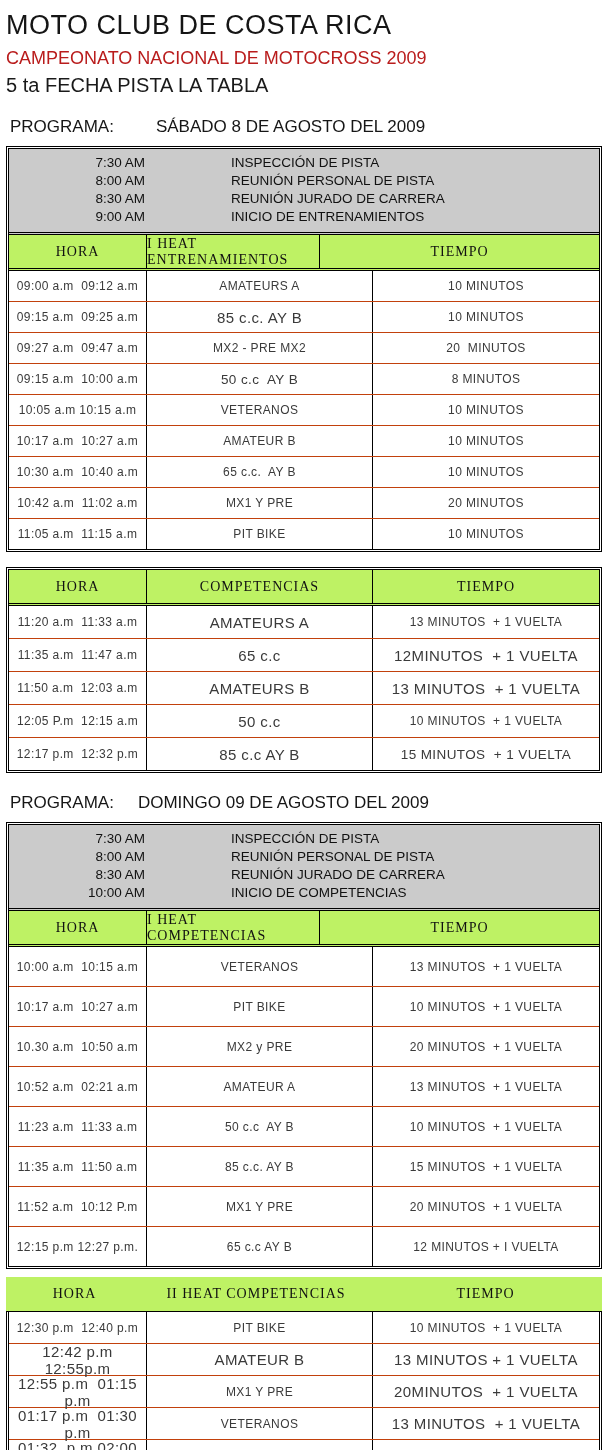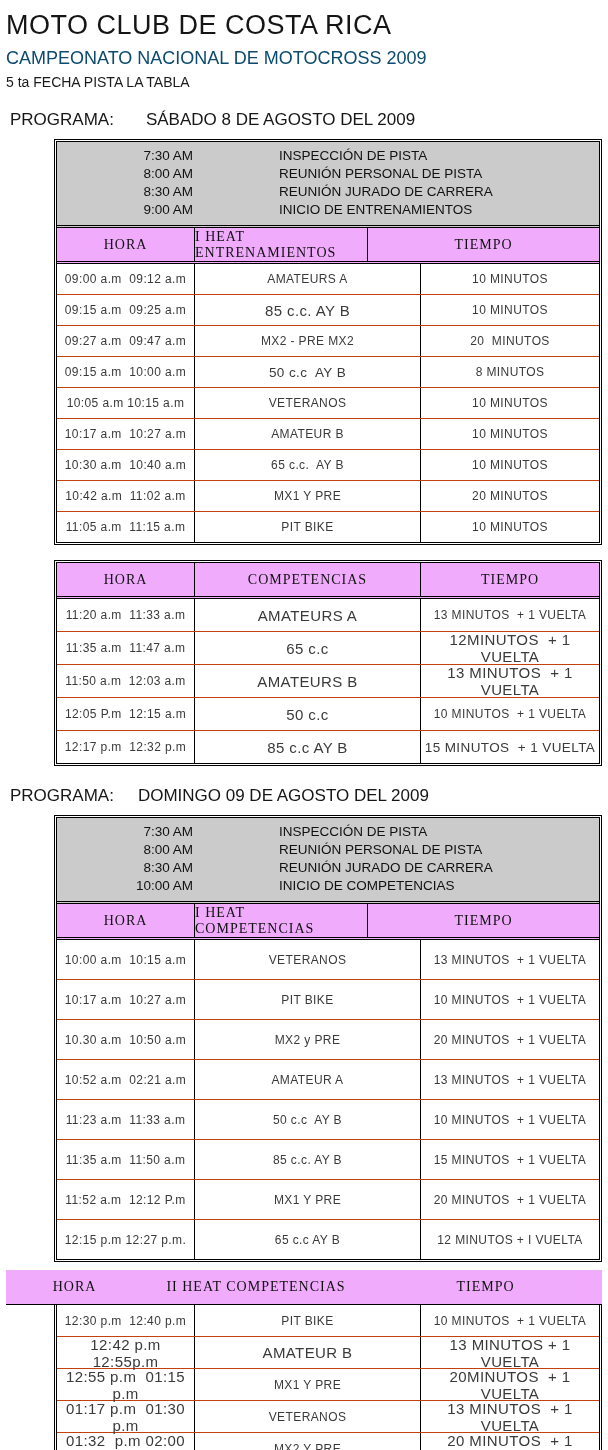--- a/index.html
+++ b/index.html
@@ -7,37 +7,37 @@
   body {
     width:608px; height:1450px;
     font-family:"Liberation Sans", sans-serif;
     color:#111; overflow:hidden;
   }
   .page { width:608px; padding:6px 6px 0 6px; }
 
   
   .doc-header { text-align:left; padding-top:4px; }
   .title  { font-size:27px; letter-spacing:0.5px; color:#151515; }
-  .subtitle { font-size:18px; margin-top:7px; color:#0c4a6e; }
-  .subtitle2 { font-size:14px; margin-top:5px; color:#1a1a1a; }
+  .subtitle { font-size:18px; margin-top:7px; color:#b91c1c; }
+  .subtitle2 { font-size:20px; margin-top:5px; color:#1a1a1a; }
 
   .program-line { display:flex; align-items:flex-start; margin:20px 0 9px 4px; font-size:17px; color:#161616; }
   .program-line .plabel { }
-  .program-line.sat .pdate { margin-left:32px; }
+  .program-line.sat .pdate { margin-left:42px; }
   .program-line.sun .pdate { margin-left:24px; }
 
   
-  .outer { border:3px double #000;margin-left:48px; }
+  .outer { border:3px double #000; }
   .sched { background:#cbcbcb; padding:5px 0 6px 0; border-bottom:3px double #000; }
   .sched .srow { display:grid; grid-template-columns:138px 1fr; line-height:18px; }
   .sched .cell { white-space:pre-wrap; font-size:13.5px; }
   .sched .cell.time { text-align:right; padding-right:2px; }
   .sched .cell.activity { padding-left:84px; }
 
-  .thead { display:grid; background:#f0abfc; border-bottom:3px double #000; }
+  .thead { display:grid; background:#bef264; border-bottom:3px double #000; }
   .thead .hcell {
     font-family:"Liberation Serif", serif;
     font-size:14px; letter-spacing:1px;
     display:flex; align-items:center; justify-content:center;
     height:33px; border-left:1px solid #000;
   }
   .thead .hcell:first-child { border-left:none; }
   .thead.cols-narrow { grid-template-columns:137px 173px 1fr; }
   .thead.cols-wide   { grid-template-columns:137px 226px 1fr; }
   .thead.band { border-bottom:1px solid #000; }
@@ -243,21 +243,21 @@
           <div class="cell hora sz-n">11:23 a.m  11:33 a.m</div>
           <div class="cell clase sz-n">50 c.c  AY B</div>
           <div class="cell tiempo sz-n">10 MINUTOS  + 1 VUELTA</div>
         </div>
         <div class="trow">
           <div class="cell hora sz-n">11:35 a.m  11:50 a.m</div>
           <div class="cell clase sz-n">85 c.c. AY B</div>
           <div class="cell tiempo sz-n">15 MINUTOS  + 1 VUELTA</div>
         </div>
         <div class="trow">
-          <div class="cell hora sz-n">11:52 a.m  12:12 P.m</div>
+          <div class="cell hora sz-n">11:52 a.m  10:12 P.m</div>
           <div class="cell clase sz-n">MX1 Y PRE</div>
           <div class="cell tiempo sz-n">20 MINUTOS  + 1 VUELTA</div>
         </div>
         <div class="trow">
           <div class="cell hora sz-n">12:15 p.m 12:27 p.m.</div>
           <div class="cell clase sz-n">65 c.c AY B</div>
           <div class="cell tiempo sz-n">12 MINUTOS + I VUELTA</div>
         </div>
       </div>
   </div>

